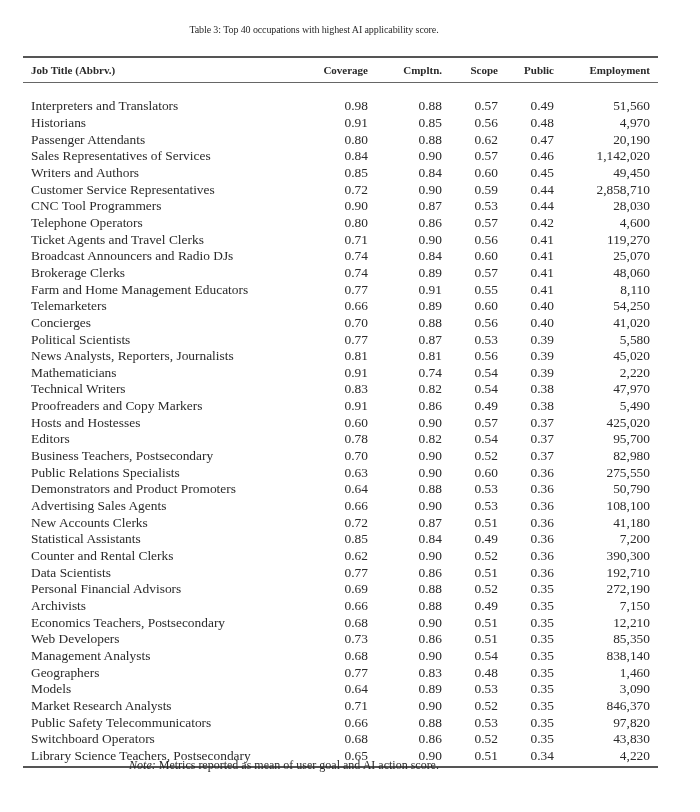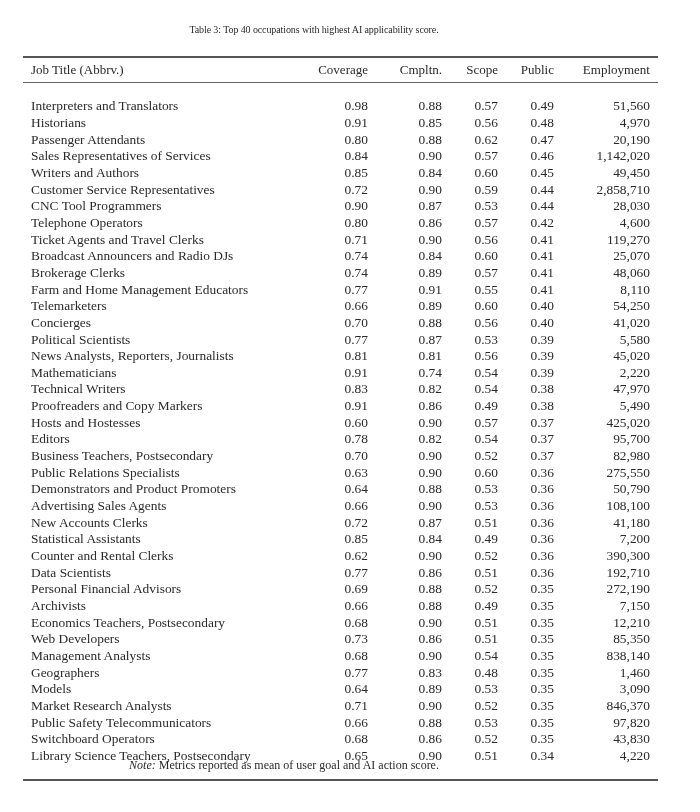--- a/index.html
+++ b/index.html
@@ -15,30 +15,30 @@
     }
     .tbl {
       position: absolute; left: 23px; top: 56px; width: 635px;
       border-collapse: collapse;
       font-family: "Liberation Serif", serif;
       font-size: 13.4px;
     }
     .tbl thead tr { border-top: 2px solid #555; border-bottom: 1.2px solid #666; }
     .tbl tbody tr:last-child { border-bottom: 2px solid #555; }
     .tbl th {
-      font-weight: normal; font-size: 13px; height: 24px; padding: 0 8px;
+      font-weight: bold; font-size: 11px; height: 24px; padding: 0 8px;
       text-align: right; white-space: nowrap;
     }
     .tbl th.title { text-align: left; }
     .tbl td {
       height: 16.66px; line-height: 16px; padding: 0 8px; white-space: nowrap;
       text-align: right;
     }
     .tbl tbody tr:first-child td { padding-top: 15px; }
-    .tbl tbody tr:last-child td { padding-bottom: 15px; }
+    .tbl tbody tr:last-child td { padding-bottom: 2px; }
     .tbl td.title { text-align: left; }
     .tbl td.c-cov { width: 58px; }
     .tbl td.c-cmp { width: 58px; }
     .tbl td.c-scope { width: 40px; }
     .tbl td.c-score { width: 40px; }
     .tbl td.c-emp { width: 80px; }
     .note {
       position: absolute; top: 758px; left: 0; width: 568px;
       text-align: center; font-size: 12px;
       font-family: "Liberation Serif", serif;

